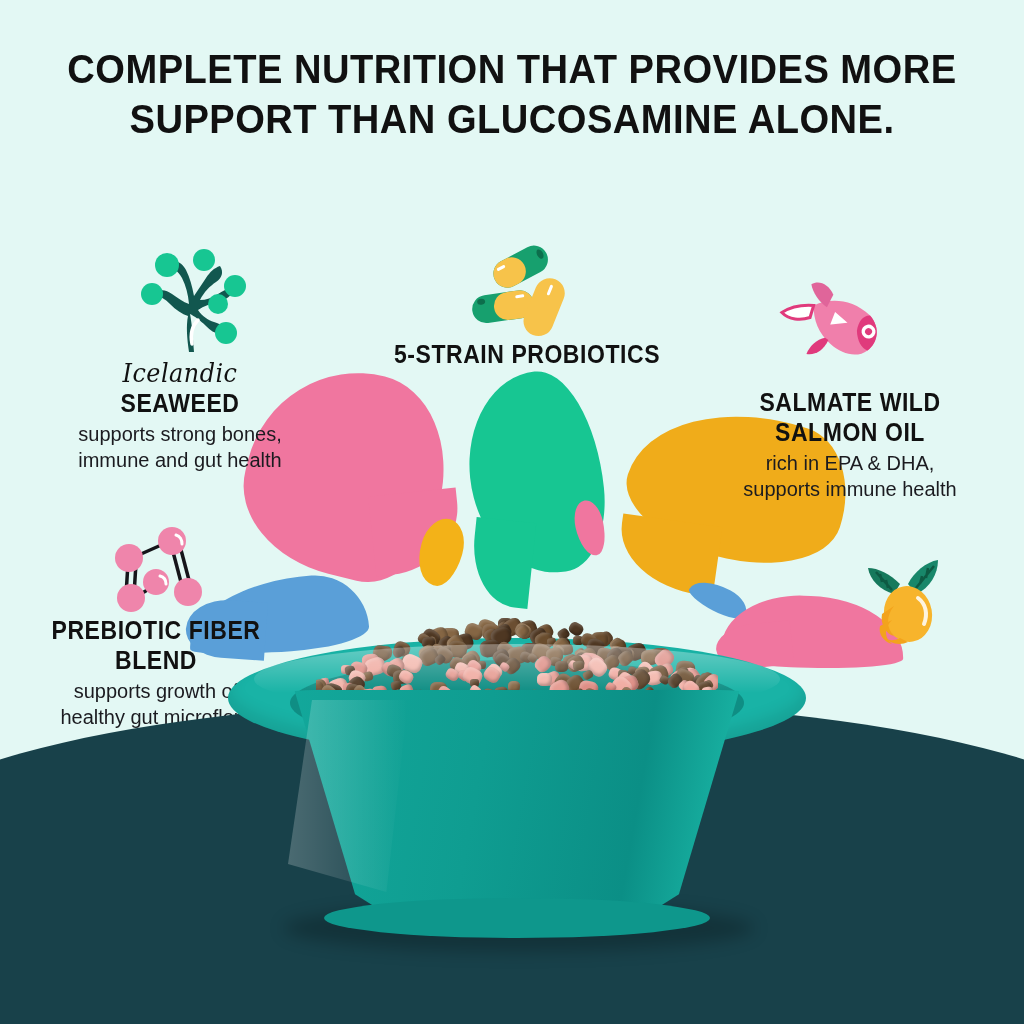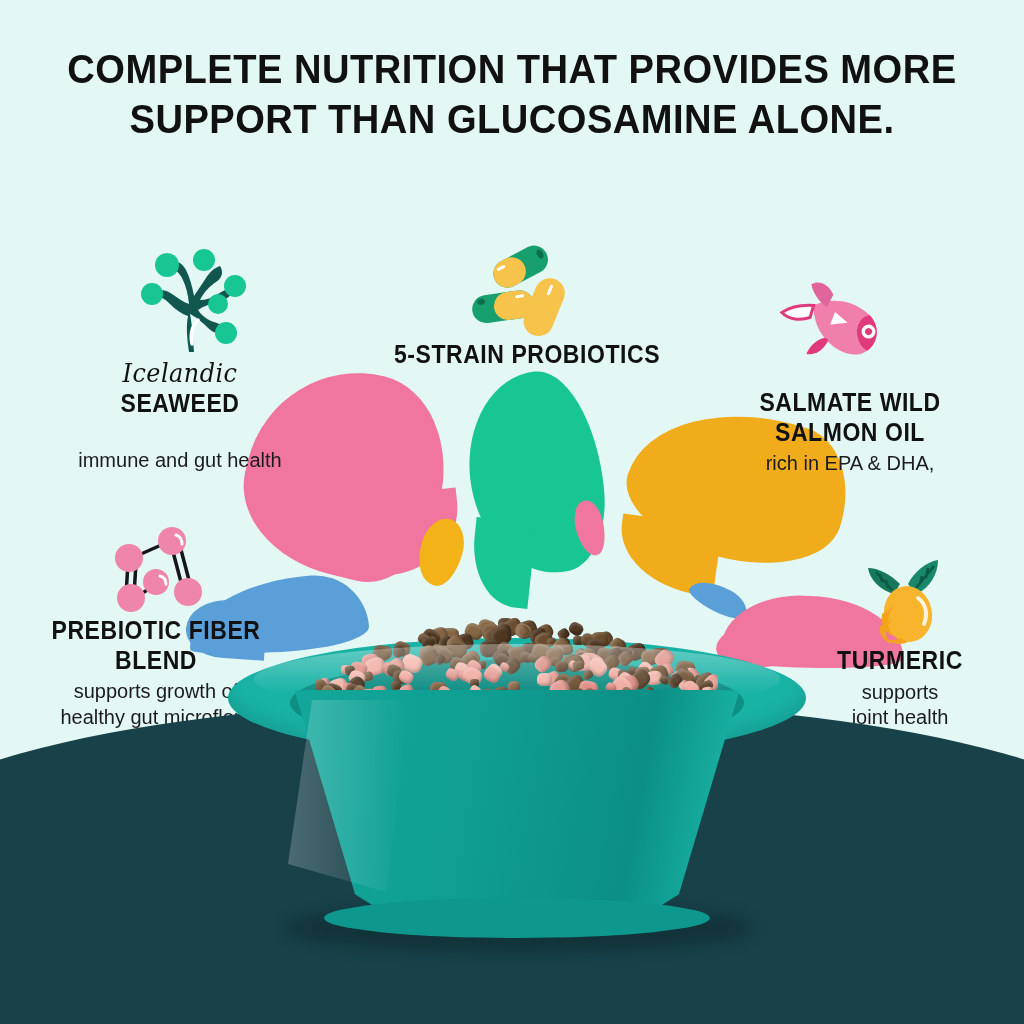--- a/index.html
+++ b/index.html
@@ -356,52 +356,46 @@
       <path d="M62 50 C70 56 72 66 68 76" stroke="#ffffff" stroke-width="4" fill="none" stroke-linecap="round" opacity="0.85"></path>
     </svg>
   </div>
 
   <div class="info" id="blk-seaweed">
     <div class="title">
       <span class="script">Icelandic</span>
     </div>
     <div class="title">SEAWEED</div>
     <div class="desc">
-      <br>
+      <span>supports strong bones,</span><br>
       <span>immune and gut health</span>
     </div>
   </div>
 
   <div class="info" id="blk-probiotic">
     <div class="title">5-STRAIN PROBIOTICS</div>
   </div>
 
   <div class="info" id="blk-salmon">
     <div class="title">SALMATE WILD</div>
     <div class="title">SALMON OIL</div>
     <div class="desc">
       <span>rich in EPA &amp; DHA,</span><br>
+      <span>supports immune health</span>
     </div>
   </div>
 
   <div class="info" id="blk-fiber">
     <div class="title">PREBIOTIC FIBER BLEND</div>
     <div class="desc">
       <span>supports growth of</span><br>
       <span>healthy gut microflora</span>
     </div>
   </div>
 
-  <div class="info" id="blk-turmeric">
-    <div class="title">TURMERIC</div>
-    <div class="desc">
-      <span>supports</span><br>
-      <span>joint health</span>
-    </div>
-  </div>
 
   <div class="bg-dark-curve"></div>
 
   <div class="bowl-wrap">
     <div class="bowl-shadow"></div>
     <div class="bowl-rim-outer"></div>
     <div class="bowl-inner"></div>
     <div class="kibble-mound" id="kibble">
         <div class="kib" style="left: 181.57px; top: 6.43407px; width: 14.5939px; height: 12.5508px; background: rgb(78, 55, 34); transform: rotate(-0.455965deg); box-shadow: rgba(0, 0, 0, 0.25) -2px -2px 3px inset, rgba(255, 255, 255, 0.18) 2px 2px 3px inset;"></div>
         <div class="kib" style="left: 182.167px; top: 9.79436px; width: 10.0188px; height: 8.61621px; background: rgb(107, 78, 49); transform: rotate(-33.671deg); box-shadow: rgba(0, 0, 0, 0.25) -2px -2px 3px inset, rgba(255, 255, 255, 0.18) 2px 2px 3px inset;"></div>

